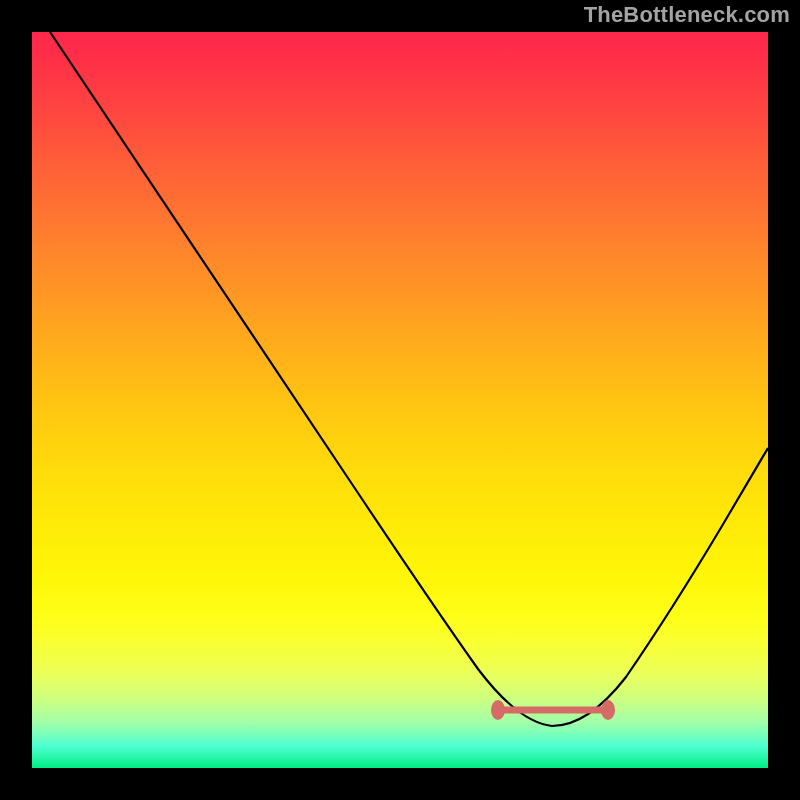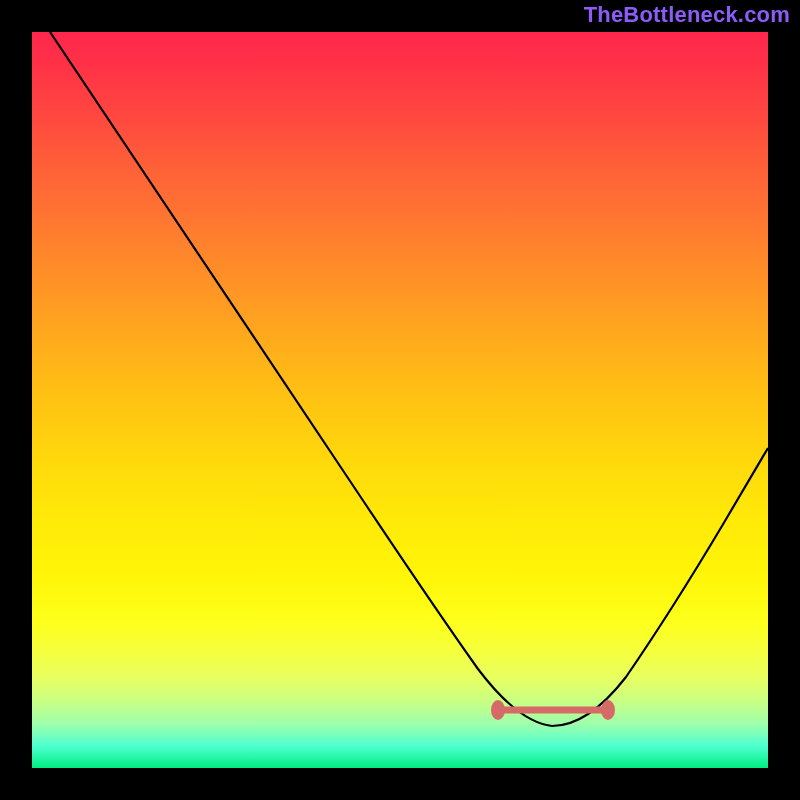--- a/index.html
+++ b/index.html
@@ -68,21 +68,21 @@
     stroke-width: 7;
     stroke-linecap: round;
   }
   .dumbbell .dot {
     fill: #d66a66;
   }
   .watermark {
     position: absolute;
     top: 2px;
     right: 10px;
-    color: #8b5cf6;
+    color: #a3a3a3;
     font-size: 22px;
     font-weight: 600;
     letter-spacing: 0.2px;
   }
 </style>
 </head>
 <body>
 
 <div class="frame">
   <div class="plot-area">

